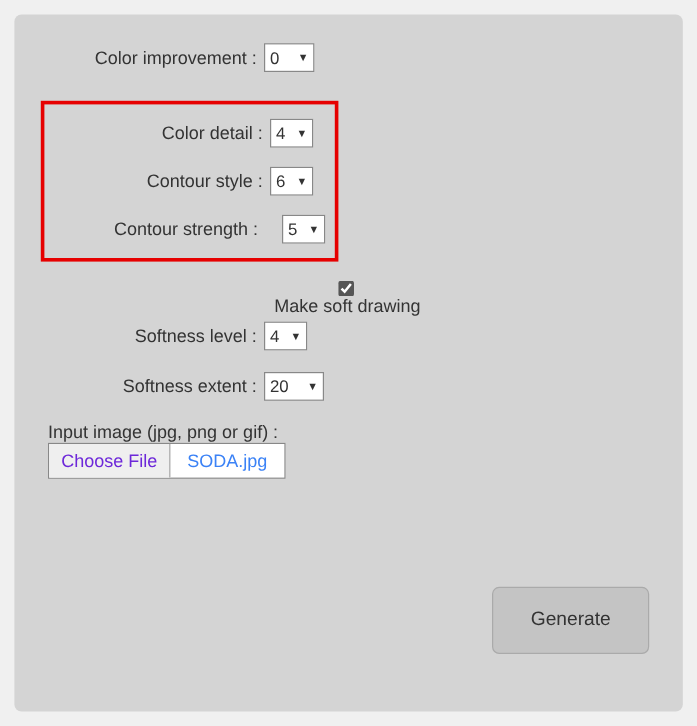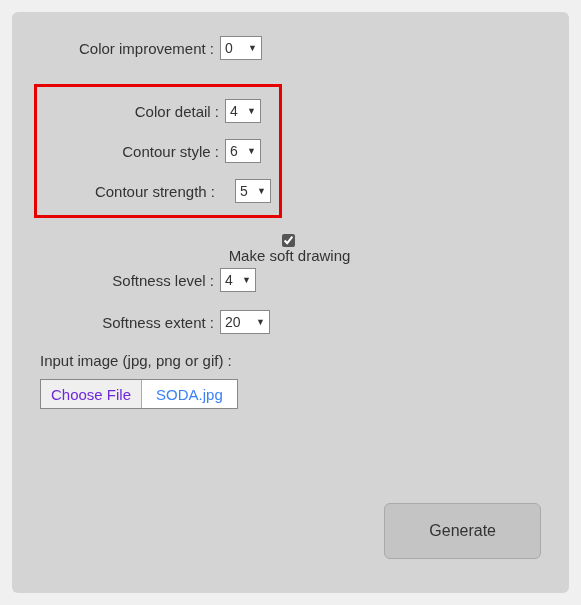--- a/index.html
+++ b/index.html
@@ -96,21 +96,20 @@
     }
     .checkbox {
       width: 13px;
       height: 13px;
       margin-right: 3px;
       accent-color: #555;
     }
     .input-label {
       font-size: 15px;
       color: #333;
-      margin-bottom: 10px;
     }
     .file-chooser {
       display: inline-flex;
       align-items: stretch;
       border: 1px solid #888;
       background: #fff;
       height: 30px;
       margin-bottom: 30px;
     }
     .choose-btn {
@@ -127,25 +126,25 @@
     .filename {
       padding: 4px 14px;
       font-size: 15px;
       color: #3b82f6;
       display: flex;
       align-items: center;
     }
     .generate-btn {
       position: absolute;
       right: 28px;
-      bottom: 34px;
+      bottom: 48px;
       background: #c4c4c4;
       border: 1px solid #aaa;
       border-radius: 6px;
-      padding: 18px 44px;
+      padding: 18px 31px;
       font-size: 16px;
       color: #333;
       cursor: pointer;
     }
   </style>
 </head>
 <body>
 
 <div class="panel">
 

